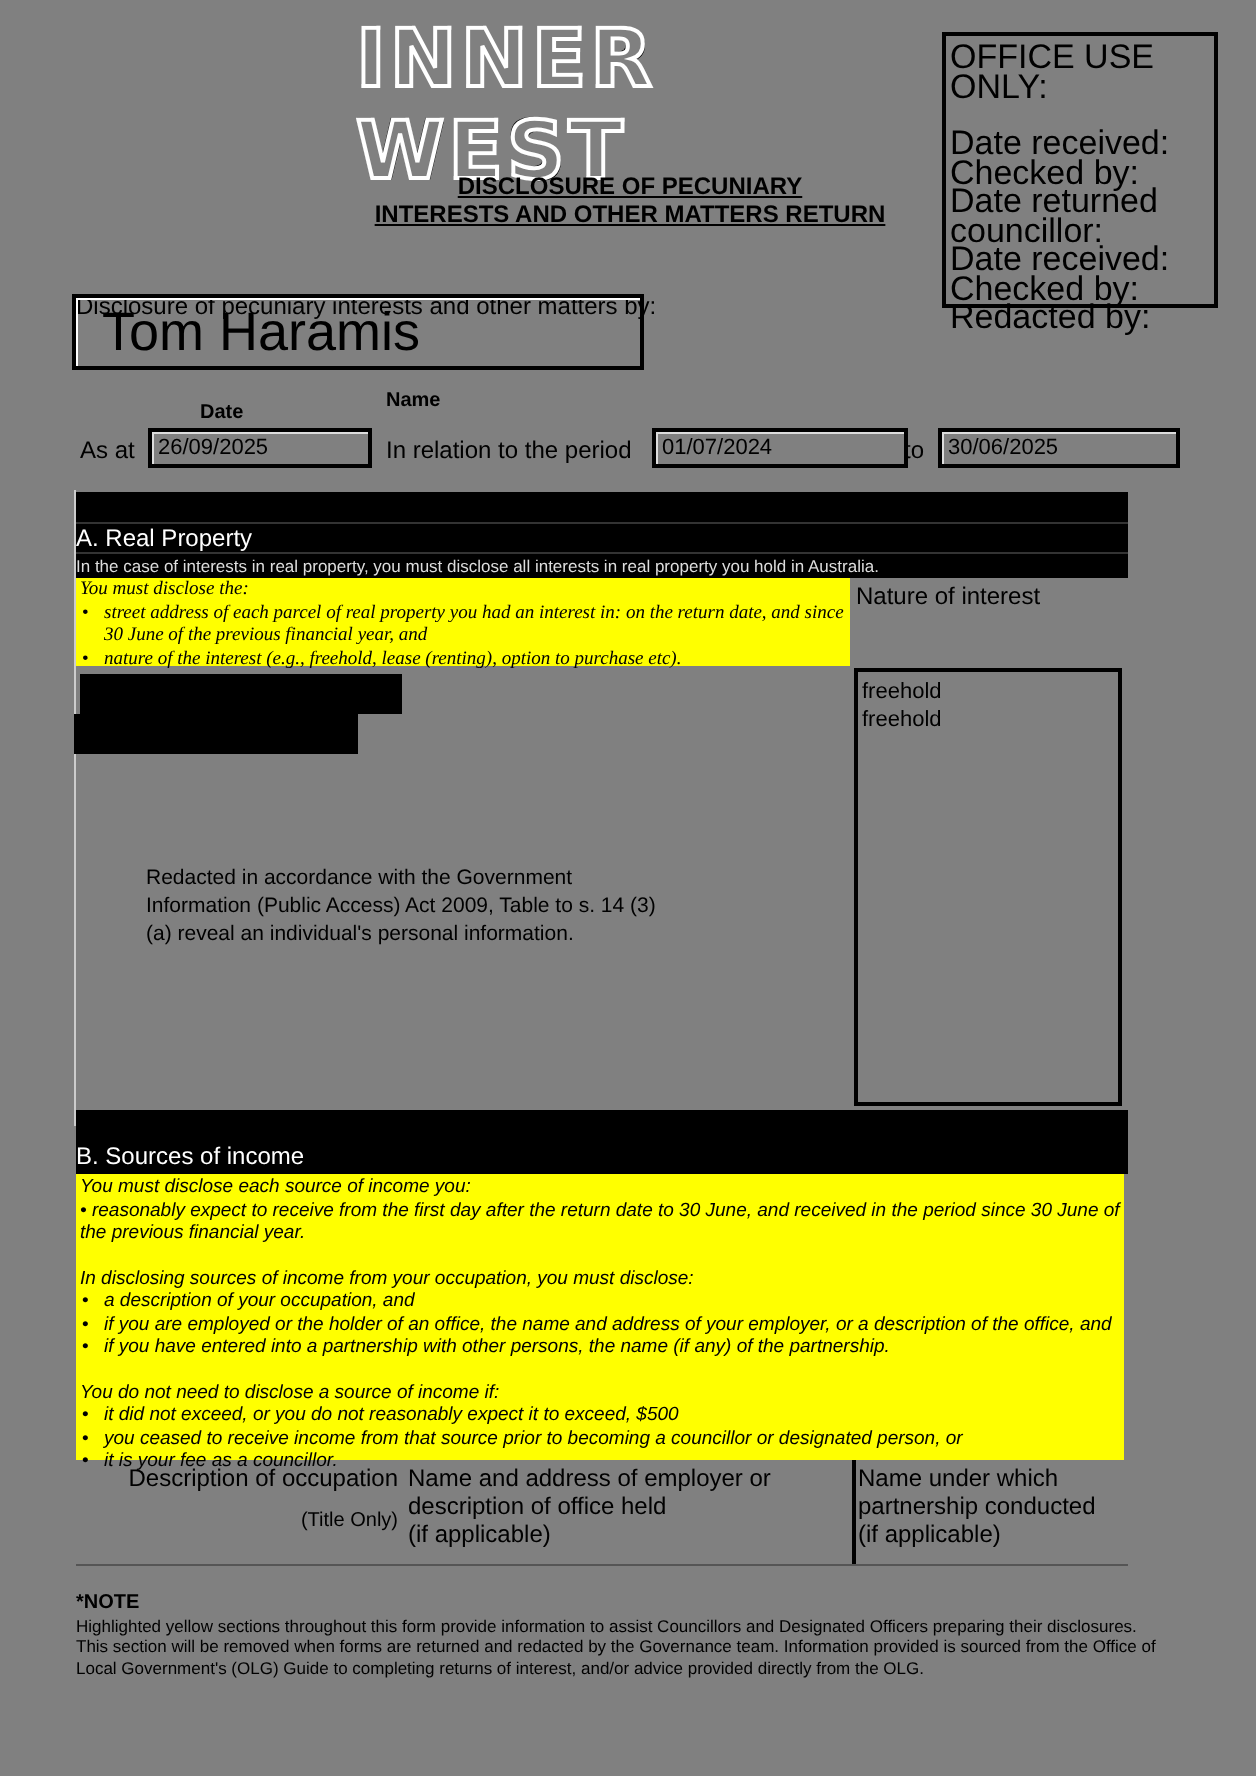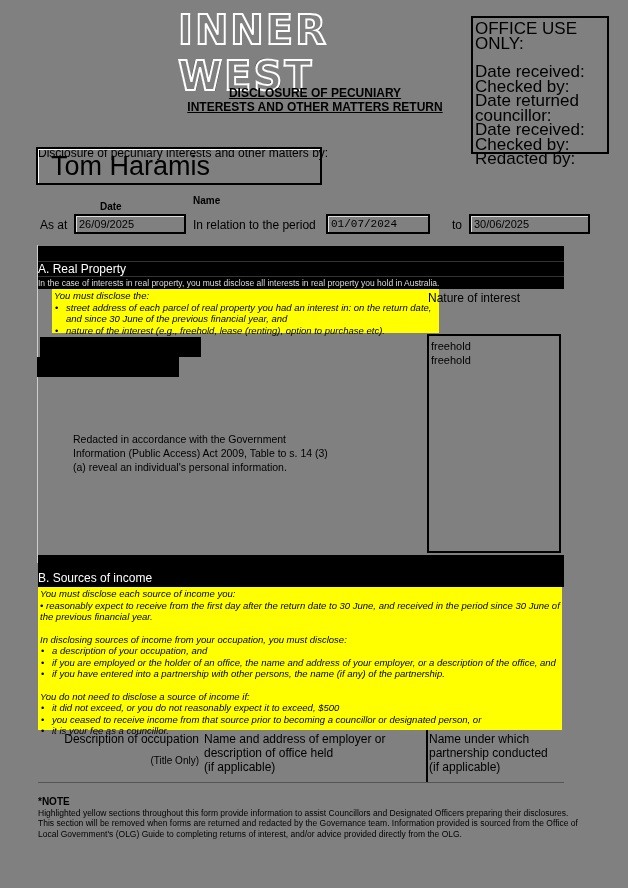--- a/index.html
+++ b/index.html
@@ -62,30 +62,30 @@
 </div>
 
 <div class="abs lbl" style="left:38px; top:130px;margin-top:16px;">Disclosure of pecuniary interests and other matters by:</div>
 <div class="abs namebox">Tom Haramis</div>
 <div class="abs smalllbl" style="left:193px; top:195px;">Name</div>
 <div class="abs smalllbl" style="left:100px; top:201px;">Date</div>
 
 <div class="abs lbl" style="left:40px; top:218px;">As at</div>
 <div class="abs field" style="left:74px; top:214px; width:112px;">26/09/2025</div>
 <div class="abs lbl" style="left:193px; top:218px;">In relation to the period</div>
-<div class="abs field" style="left:326px; top:214px; width:104px;font-family:Liberation Mono, monospace;">01/07/2024</div>
+<div class="abs field" style="left:326px; top:214px; width:128px;">01/07/2024</div>
 <div class="abs lbl" style="left:452px; top:218px;">to</div>
 <div class="abs field" style="left:469px; top:214px; width:121px;">30/06/2025</div>
 
 <div class="abs" style="left:37px; top:245px; width:527px; height:318px; border-left:1px solid #ccc;"></div>
 <div class="abs blackbar" style="left:38px; top:246px; width:526px; height:15px;"></div>
 <div class="abs blackbar" style="left:38px; top:261px; width:526px; height:15px; font-size:12px; line-height:15px; border-top:1px solid #333;">A. Real Property</div>
 <div class="abs blackbar" style="left:38px; top:276px; width:526px; height:12px; font-size:8.5px; line-height:12px; color:#ddd; border-top:1px solid #333;">In the case of interests in real property, you must disclose all interests in real property you hold in Australia.</div>
 
-<div class="abs yellow" style="left:52px; top:289px; width:387px; height:44px; padding:1px 2px; box-sizing:border-box;">
+<div class="abs yellow" style="left:38px; top:289px; width:387px; height:44px; padding:1px 2px; box-sizing:border-box;font-family:Liberation Serif, serif;">
   <div>You must disclose the:</div>
   <ul>
     <li>street address of each parcel of real property you had an interest in: on the return date, and since 30 June of the previous financial year, and</li>
     <li>nature of the interest (e.g., freehold, lease (renting), option to purchase etc).</li>
   </ul>
 </div>
 <div class="abs lbl" style="left:428px; top:291px; font-size:12px;">Nature of interest</div>
 
 <div class="abs redact" style="left:40px; top:337px; width:161px; height:20px;"></div>
 <div class="abs redact" style="left:37px; top:357px; width:142px; height:20px;"></div>

